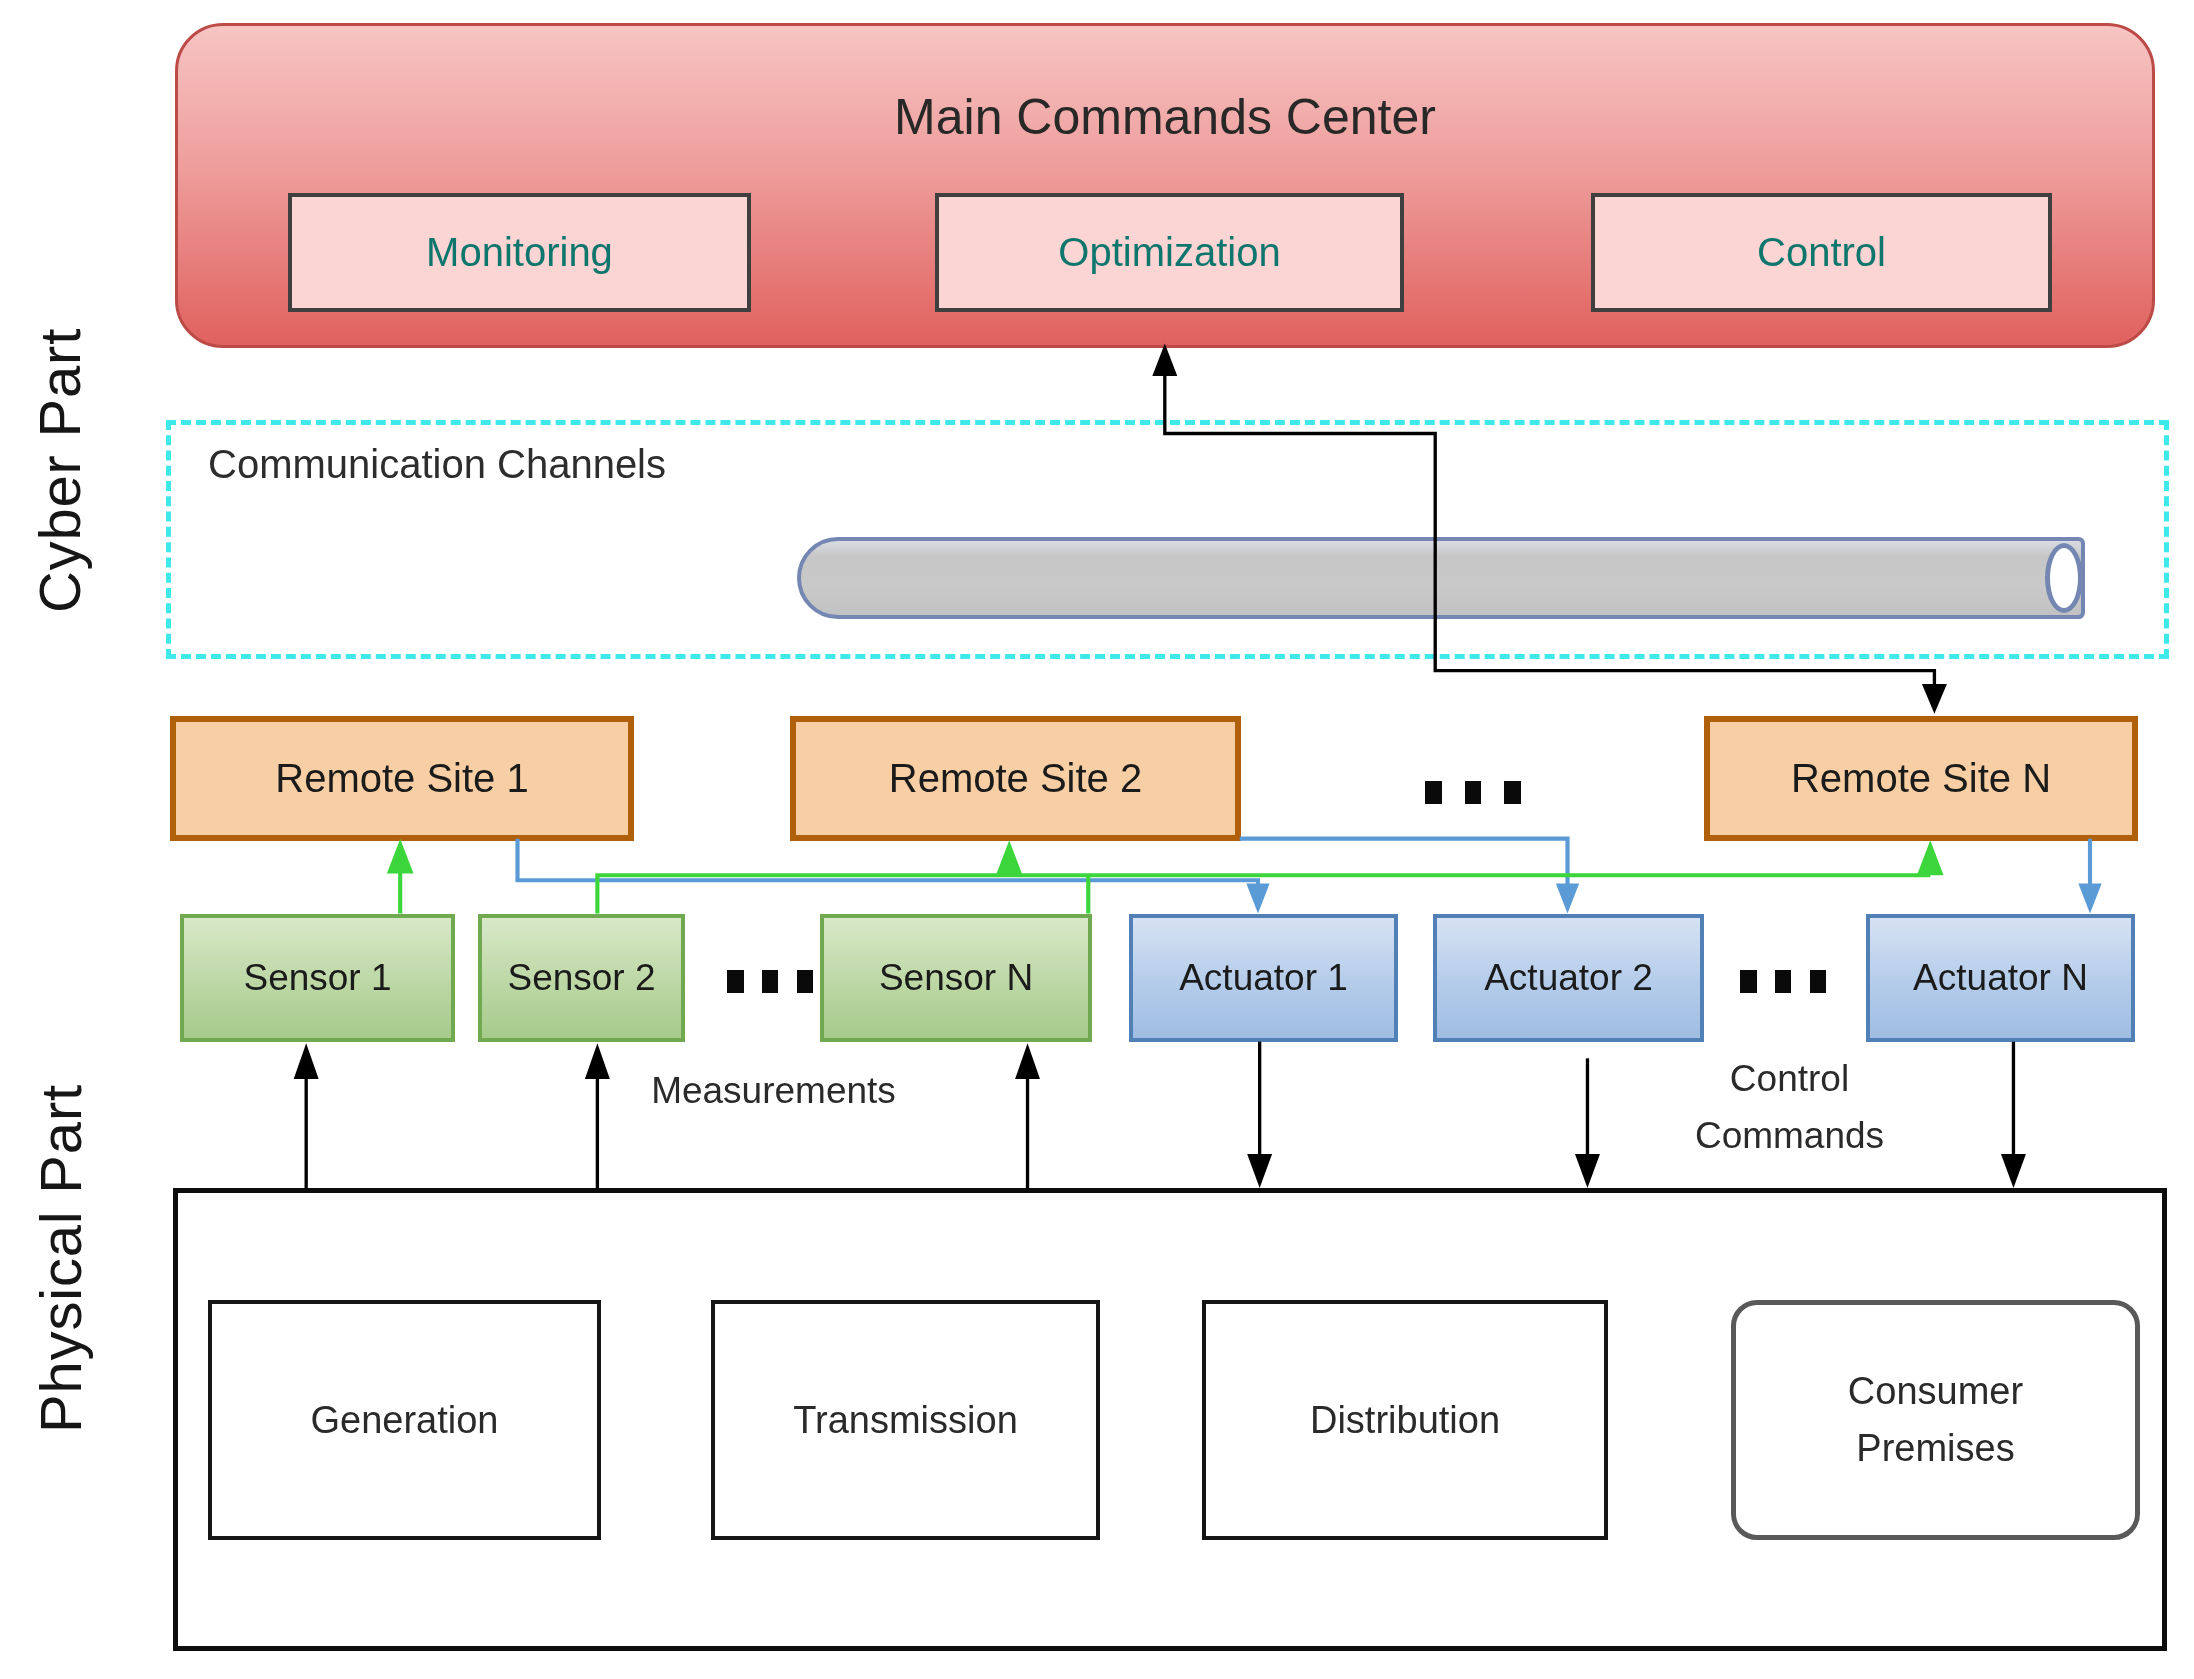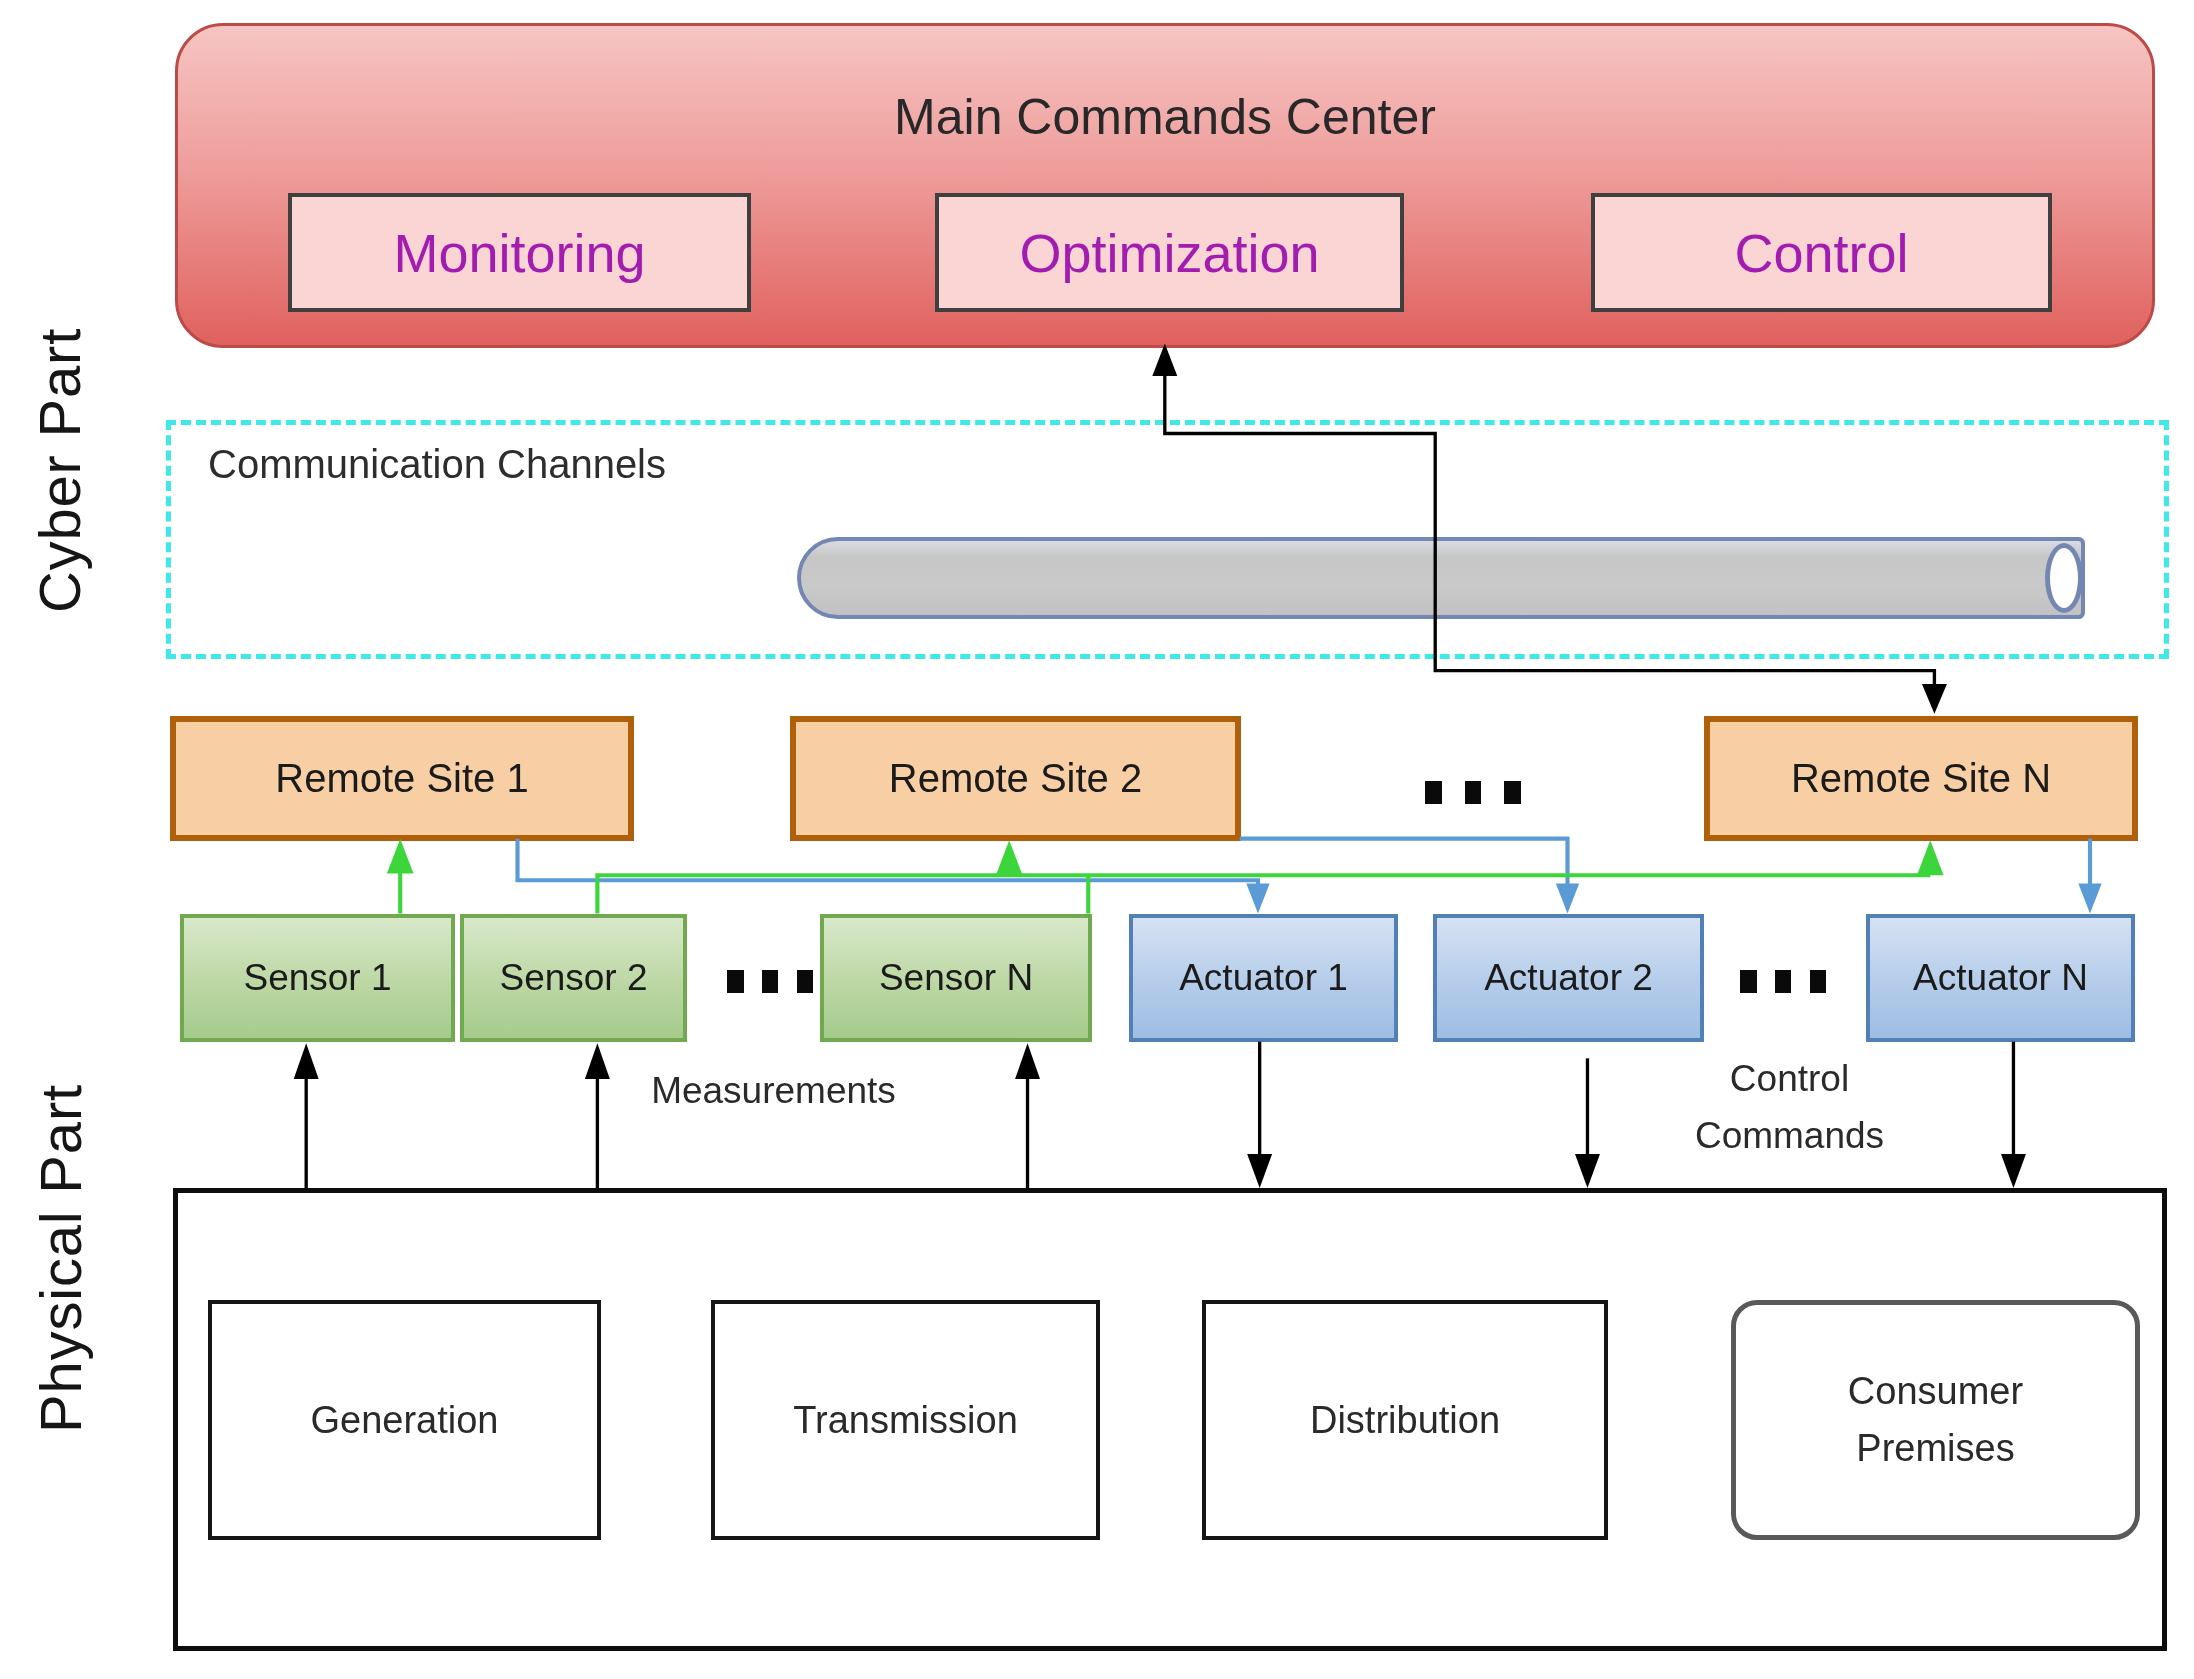--- a/index.html
+++ b/index.html
@@ -30,21 +30,21 @@
   }
   .mcc-title{
     left:175px;top:83px;width:1980px;height:67px;
     font-size:50px;color:#282828;
   }
   .module{
     top:193px;height:119px;
     background:var(--module_fill);
     border:4.2px solid var(--module_border);
     box-sizing:border-box;
-    font-size:54px;color:#a21caf;
+    font-size:40px;color:#0f766e;
   }
 
   
   .commbox{
     left:166px;top:420px;width:2003px;height:239px;
     border:5.8px dashed var(--comm_dash);
     box-sizing:border-box;
   }
   .comm-label{
     left:208px;top:439px;width:749px;height:50px;
@@ -141,21 +141,21 @@
   <div class="abs ctr node remote" style="left:170px;width:464px;">Remote Site 1</div>
   <div class="abs ctr node remote" style="left:790px;width:451px;">Remote Site 2</div>
   <div class="abs dots" style="left:1425px;top:781px;" title="...">
       <i></i>
       <i></i>
       <i></i>
     </div>
   <div class="abs ctr node remote" style="left:1704px;width:434px;">Remote Site N</div>
 
   <div class="abs ctr node sensor" style="left:180px;width:275px;">Sensor 1</div>
-  <div class="abs ctr node sensor" style="left:460px;width:227px;">Sensor 2</div>
+  <div class="abs ctr node sensor" style="left:478px;width:207px;">Sensor 2</div>
   <div class="abs dots" style="left:727px;top:970px;gap:18.3px;" title="...">
       <i></i>
       <i></i>
       <i></i>
     </div>
   <div class="abs ctr node sensor" style="left:820px;width:272px;">Sensor N</div>
 
   <div class="abs ctr node actuator" style="left:1129px;width:269px;">Actuator 1</div>
   <div class="abs ctr node actuator" style="left:1433px;width:271px;">Actuator 2</div>
   <div class="abs dots" style="left:1740px;top:970px;gap:18.3px;" title="...">

